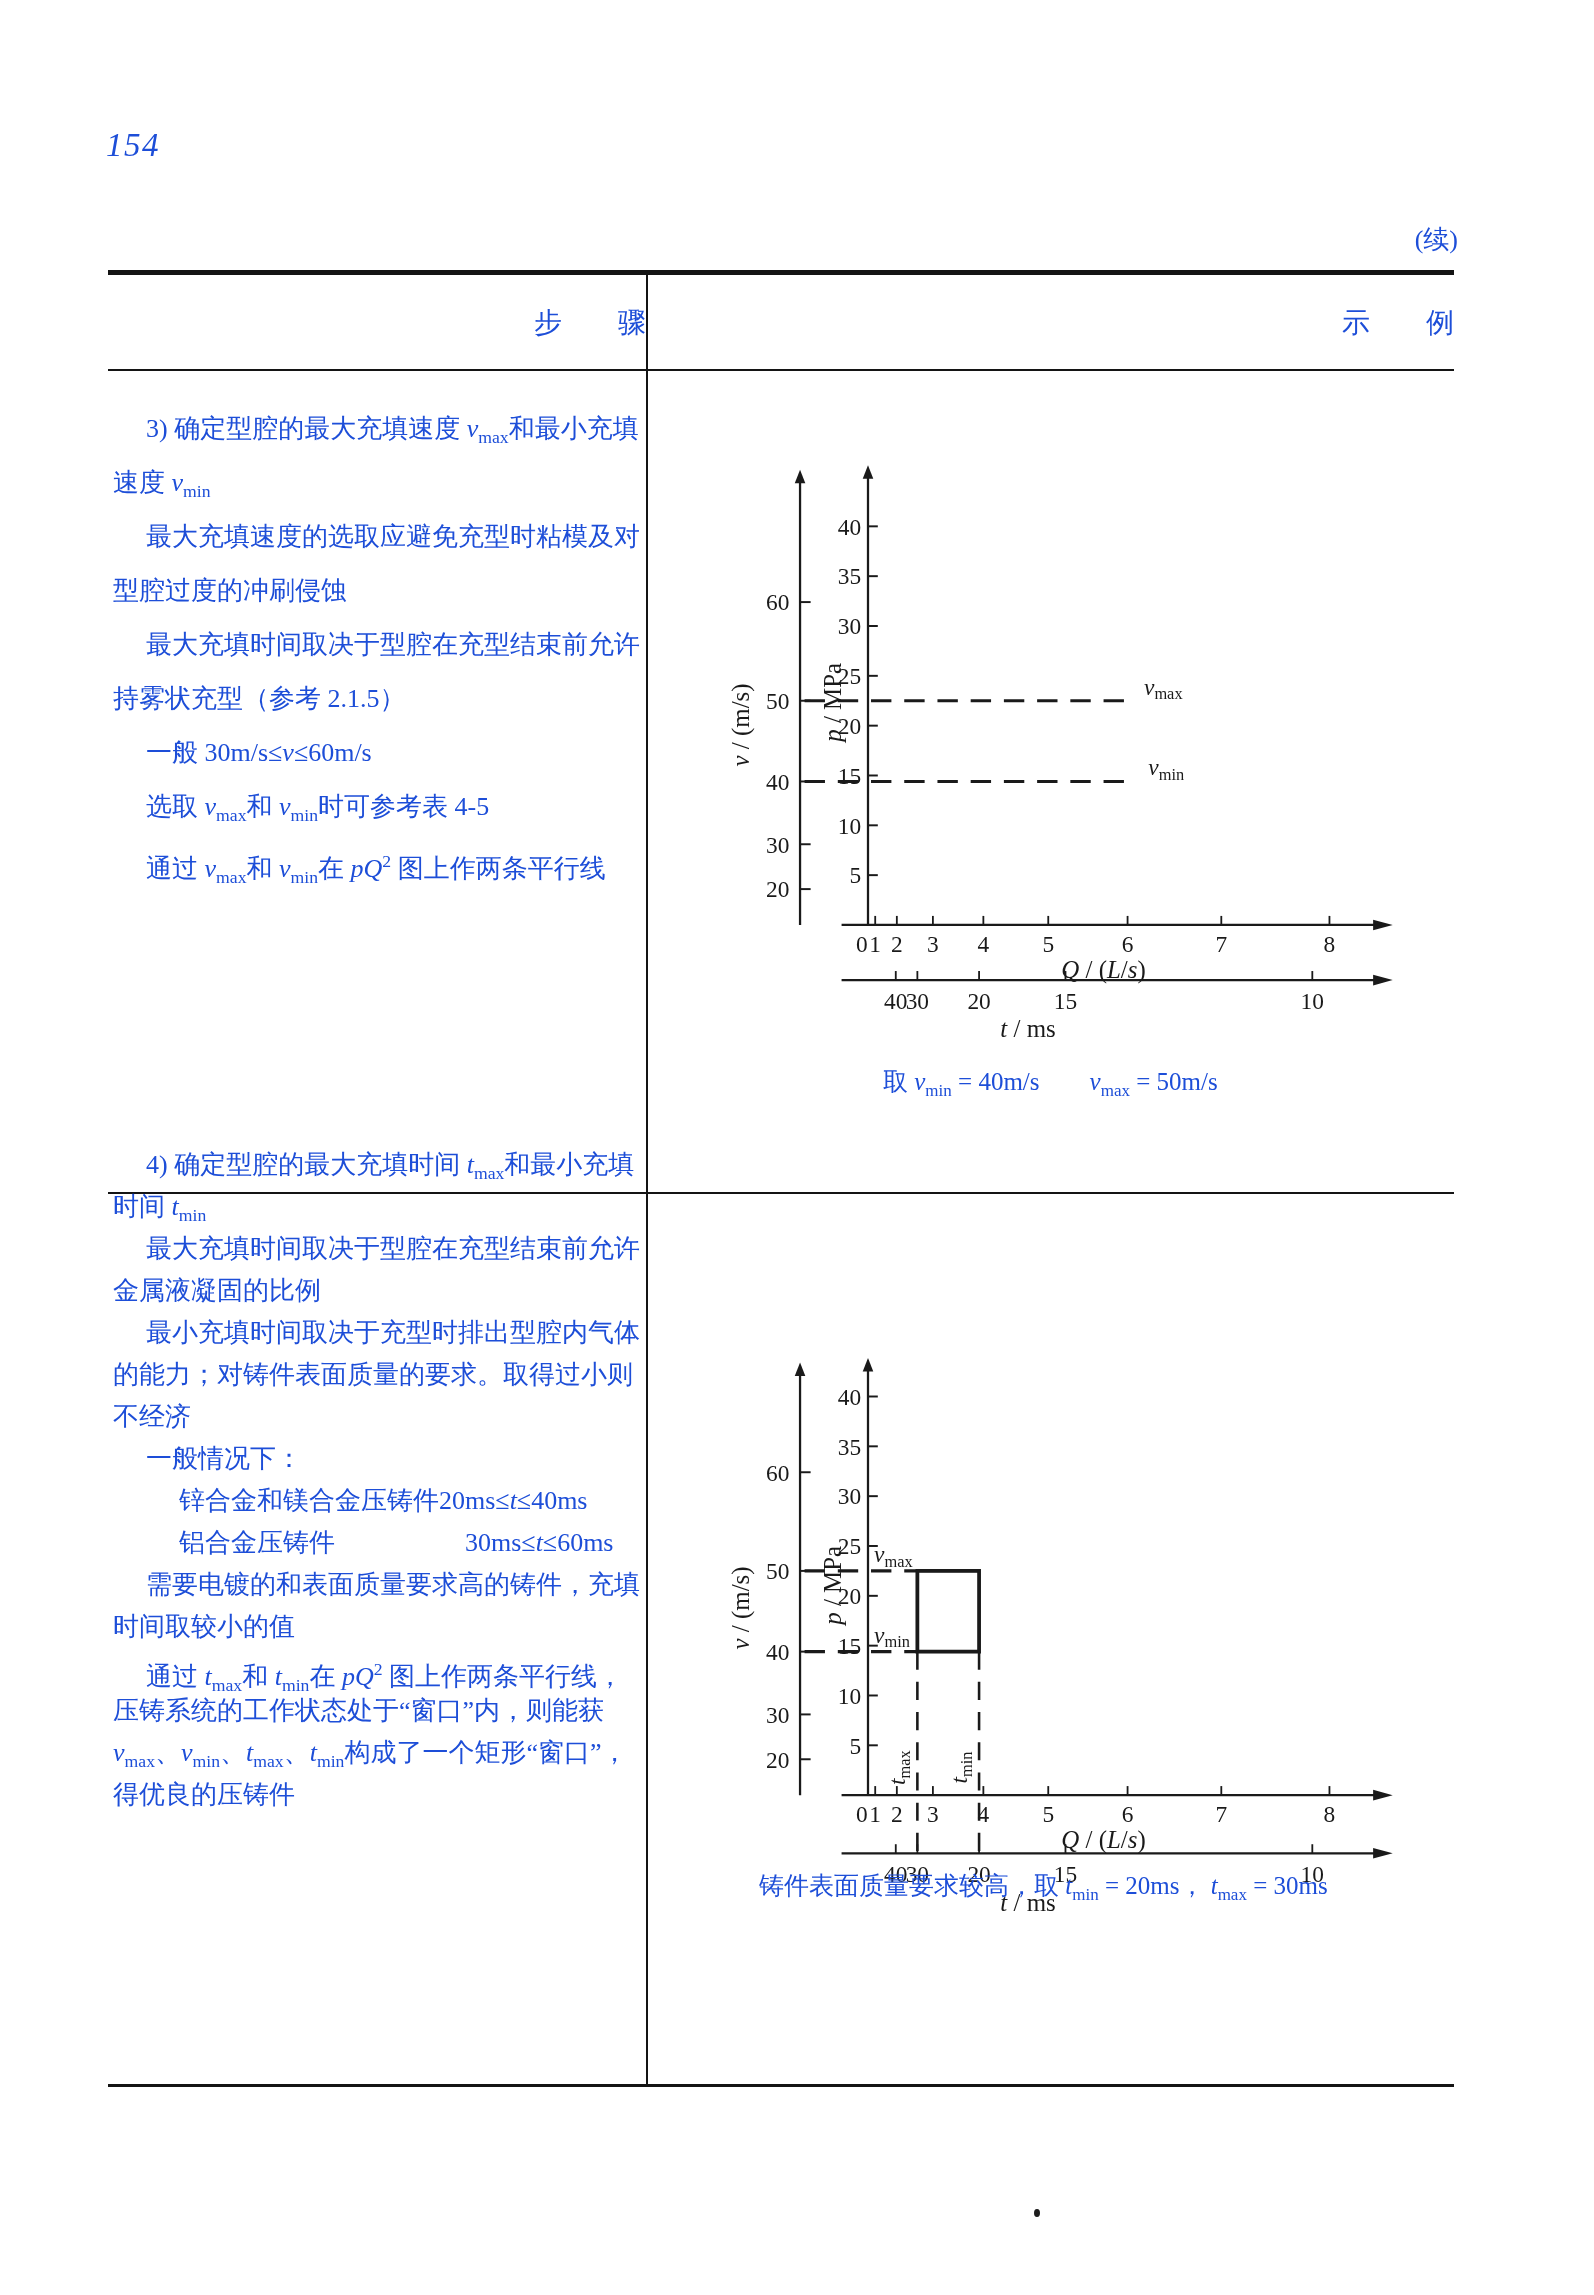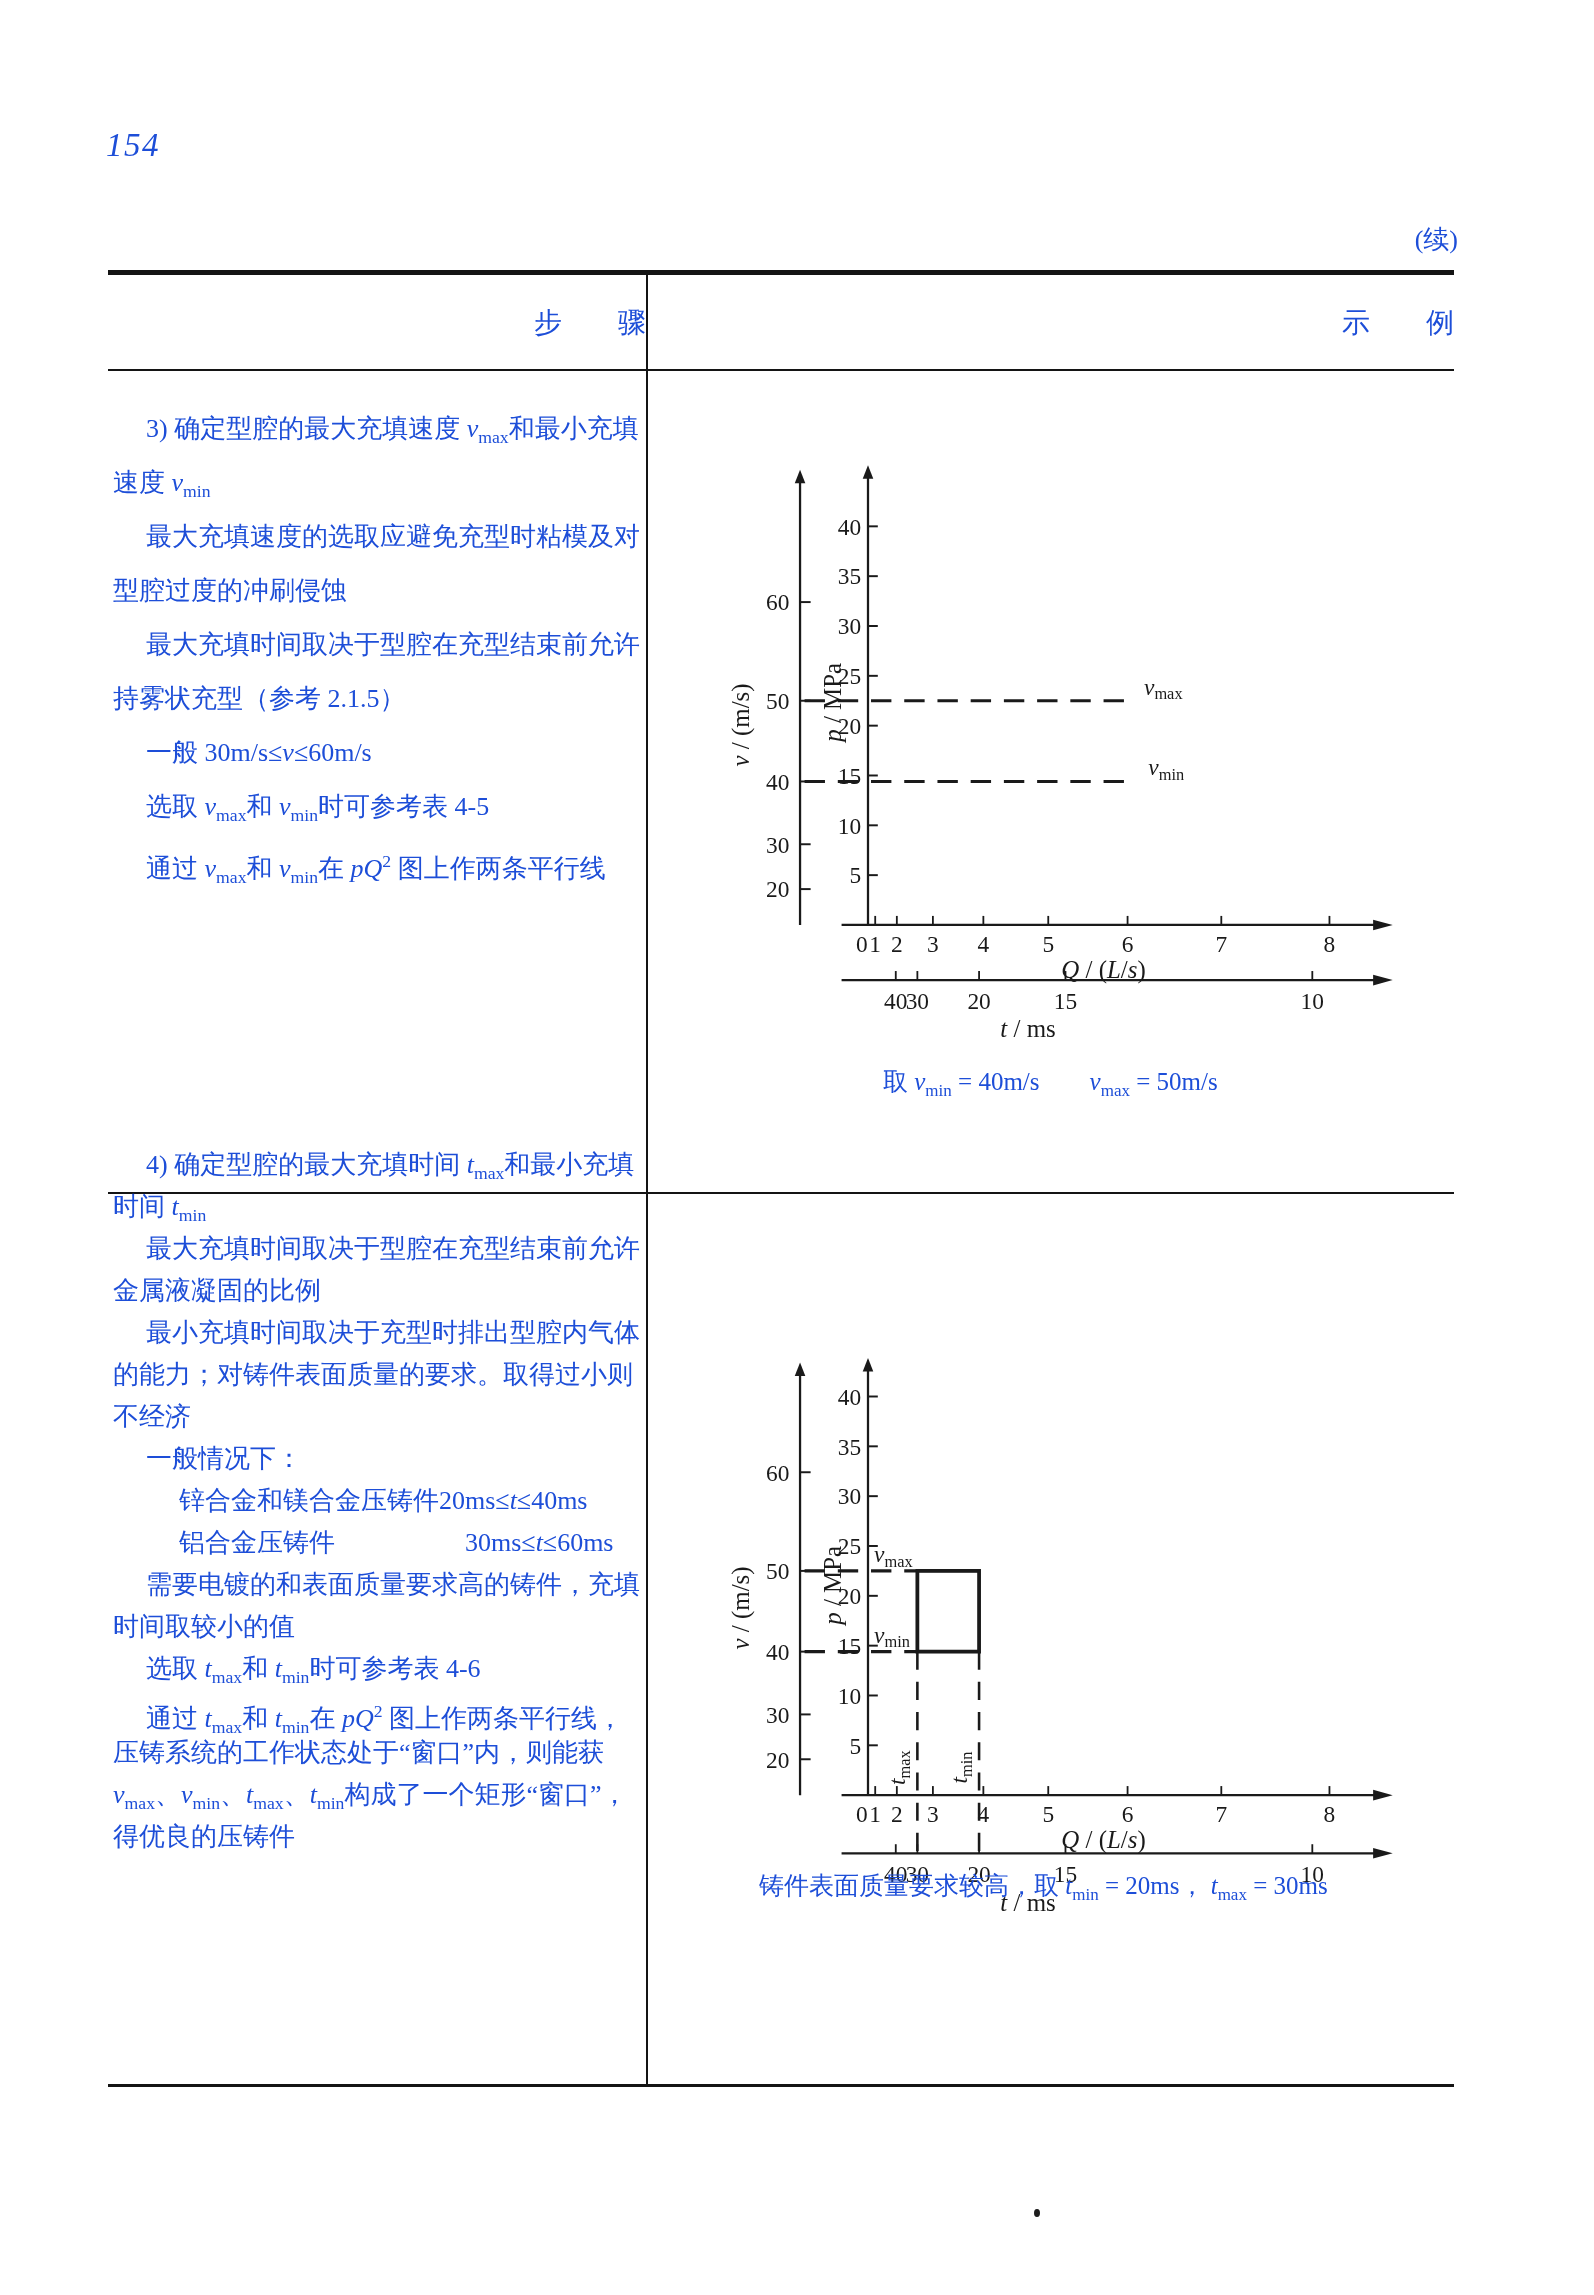--- a/index.html
+++ b/index.html
@@ -70,21 +70,20 @@
       <div class="line ind1">最大充填时间取决于型腔在充型结束前允许</div>
       <div class="line ind0">金属液凝固的比例</div>
       <div class="line ind1">最小充填时间取决于充型时排出型腔内气体</div>
       <div class="line ind0">的能力；对铸件表面质量的要求。取得过小则</div>
       <div class="line ind0">不经济</div>
       <div class="line ind1">一般情况下：</div>
       <div class="line ind2">锌合金和镁合金压铸件20ms≤<i>t</i>≤40ms</div>
       <div class="line ind2">铝合金压铸件　　　　　30ms≤<i>t</i>≤60ms</div>
       <div class="line ind1">需要电镀的和表面质量要求高的铸件，充填</div>
       <div class="line ind0">时间取较小的值</div>
-      <div class="line ind1">选取 <i>t</i><sub>max</sub>和 <i>t</i><sub>min</sub>时可参考表 4-6</div>
       <div class="line ind1">通过 <i>t</i><sub>max</sub>和 <i>t</i><sub>min</sub>在 <i>pQ</i><sup>2</sup> 图上作两条平行线，</div>
       <div class="line ind0">压铸系统的工作状态处于“窗口”内，则能获</div>
       <div class="line ind0"><i>v</i><sub>max</sub>、<i>v</i><sub>min</sub>、<i>t</i><sub>max</sub>、<i>t</i><sub>min</sub>构成了一个矩形“窗口”，</div>
       <div class="line ind0">得优良的压铸件</div>
     </div>
 
   <svg id="chart1" class="chart c1" viewBox="0 0 1000 800">
       <line x1="110" y1="52" x2="110" y2="645" stroke="#1a1a1a" stroke-width="3"></line>
       <polygon points="103,60 117,60 110,42" fill="#1a1a1a"></polygon>
       <line x1="200" y1="46" x2="200" y2="645" stroke="#1a1a1a" stroke-width="3"></line>

